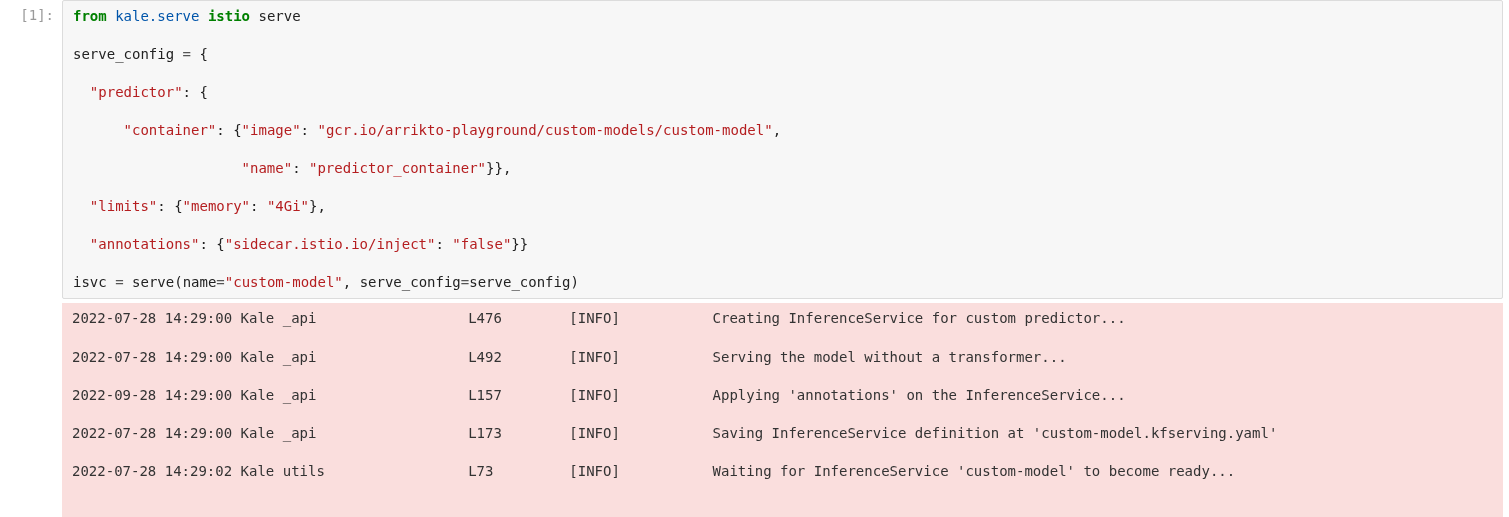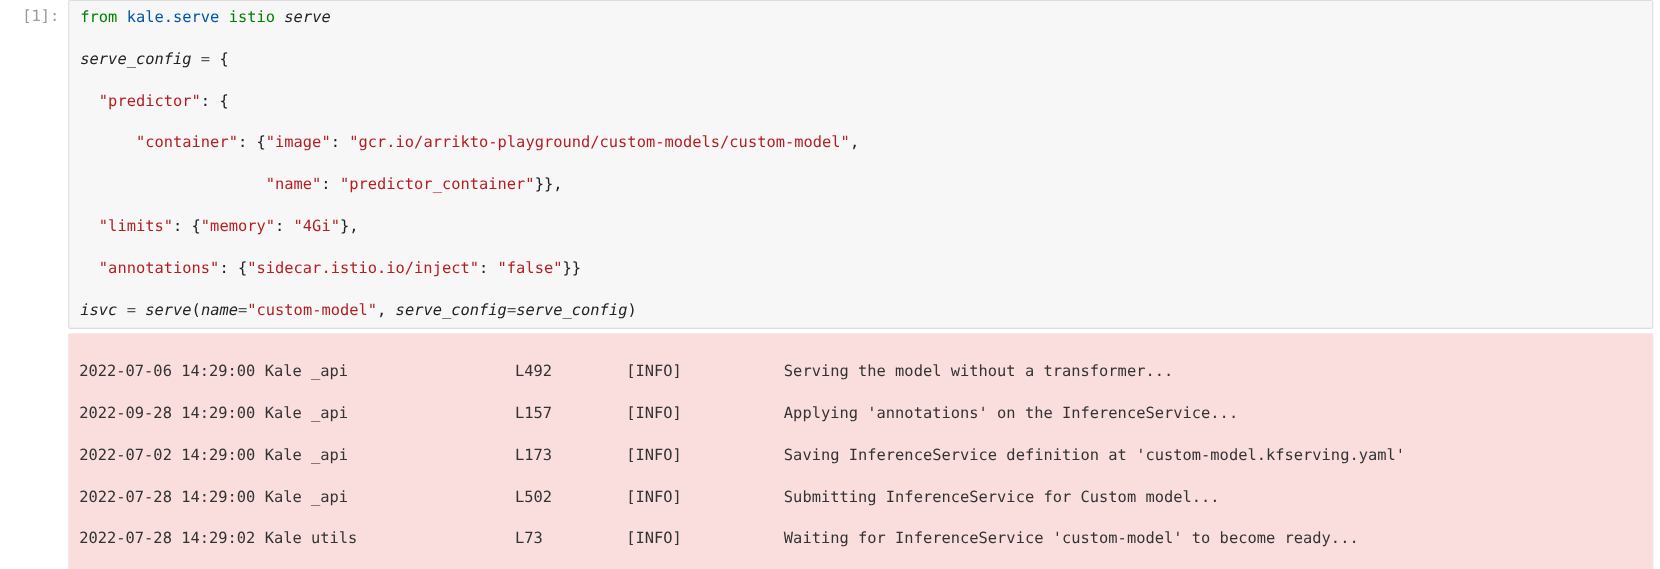--- a/index.html
+++ b/index.html
@@ -52,24 +52,24 @@
   .output-area {
     flex: 1;
     background: var(--err-bg);
     color: var(--err-fg);
     padding: 6px 10px 6px 10px;
     white-space: pre;
     overflow-x: auto;
     margin-top: 4px;
   }
   .code-line { display: block; }
-  .tok-kw     { color: var(--kw); font-weight: normal; }
+  .tok-kw     { color: var(--kw); font-weight: bold; }
   .tok-mod    { color: var(--mod); }
   .tok-str    { color: var(--str); }
-  .tok-name   { color: var(--name); font-style: italic; }
+  .tok-name   { color: var(--name); }
   .tok-punct  { color: #222; }
   .tok-op     { color: #555; }
   .log-line { display: block; }
 </style>
 </head>
 <body>
 
 <div class="cell">
   <div class="prompt">[1]:</div>
   <div class="input-area" id="code-area"><span class="code-line"><span class="tok-kw">from</span><span> </span><span class="tok-mod">kale.serve</span><span> </span><span class="tok-kw">istio</span><span> </span><span class="tok-name">serve</span></span>
@@ -77,25 +77,24 @@
 <span class="code-line"><span>  </span><span class="tok-str">"predictor"</span><span class="tok-punct">: {</span></span>
 <span class="code-line"><span>      </span><span class="tok-str">"container"</span><span class="tok-punct">: {</span><span class="tok-str">"image"</span><span class="tok-punct">: </span><span class="tok-str">"gcr.io/arrikto-playground/custom-models/custom-model"</span><span class="tok-punct">,</span></span>
 <span class="code-line"><span>                    </span><span class="tok-str">"name"</span><span class="tok-punct">: </span><span class="tok-str">"predictor_container"</span><span class="tok-punct">}},</span></span>
 <span class="code-line"><span>  </span><span class="tok-str">"limits"</span><span class="tok-punct">: {</span><span class="tok-str">"memory"</span><span class="tok-punct">: </span><span class="tok-str">"4Gi"</span><span class="tok-punct">},</span></span>
 <span class="code-line"><span>  </span><span class="tok-str">"annotations"</span><span class="tok-punct">: {</span><span class="tok-str">"sidecar.istio.io/inject"</span><span class="tok-punct">: </span><span class="tok-str">"false"</span><span class="tok-punct">}}</span></span>
 <span class="code-line"><span class="tok-name">isvc</span><span> </span><span class="tok-op">=</span><span> </span><span class="tok-name">serve</span><span class="tok-punct">(</span><span class="tok-name">name</span><span class="tok-op">=</span><span class="tok-str">"custom-model"</span><span class="tok-punct">, </span><span class="tok-name">serve_config</span><span class="tok-op">=</span><span class="tok-name">serve_config</span><span class="tok-punct">)</span></span></div>
 </div>
 
 <div class="cell">
   <div class="prompt"></div>
-  <div class="output-area" id="log-area">
-<span class="log-line">2022-07-06 14:29:00 Kale _api                  L492        [INFO]           Serving the model without a transformer...</span>
+  <div class="output-area" id="log-area"><span class="log-line">2022-07-28 14:29:00 Kale _api                  L476        [INFO]           Creating InferenceService for custom predictor...</span>
+<span class="log-line">2022-07-28 14:29:00 Kale _api                  L492        [INFO]           Serving the model without a transformer...</span>
 <span class="log-line">2022-09-28 14:29:00 Kale _api                  L157        [INFO]           Applying 'annotations' on the InferenceService...</span>
-<span class="log-line">2022-07-02 14:29:00 Kale _api                  L173        [INFO]           Saving InferenceService definition at 'custom-model.kfserving.yaml'</span>
-<span class="log-line">2022-07-28 14:29:00 Kale _api                  L502        [INFO]           Submitting InferenceService for Custom model...</span>
+<span class="log-line">2022-07-28 14:29:00 Kale _api                  L173        [INFO]           Saving InferenceService definition at 'custom-model.kfserving.yaml'</span>
 <span class="log-line">2022-07-28 14:29:02 Kale utils                 L73         [INFO]           Waiting for InferenceService 'custom-model' to become ready...</span>
 
 
 
 
 
 
 
 </div>
 </div>

